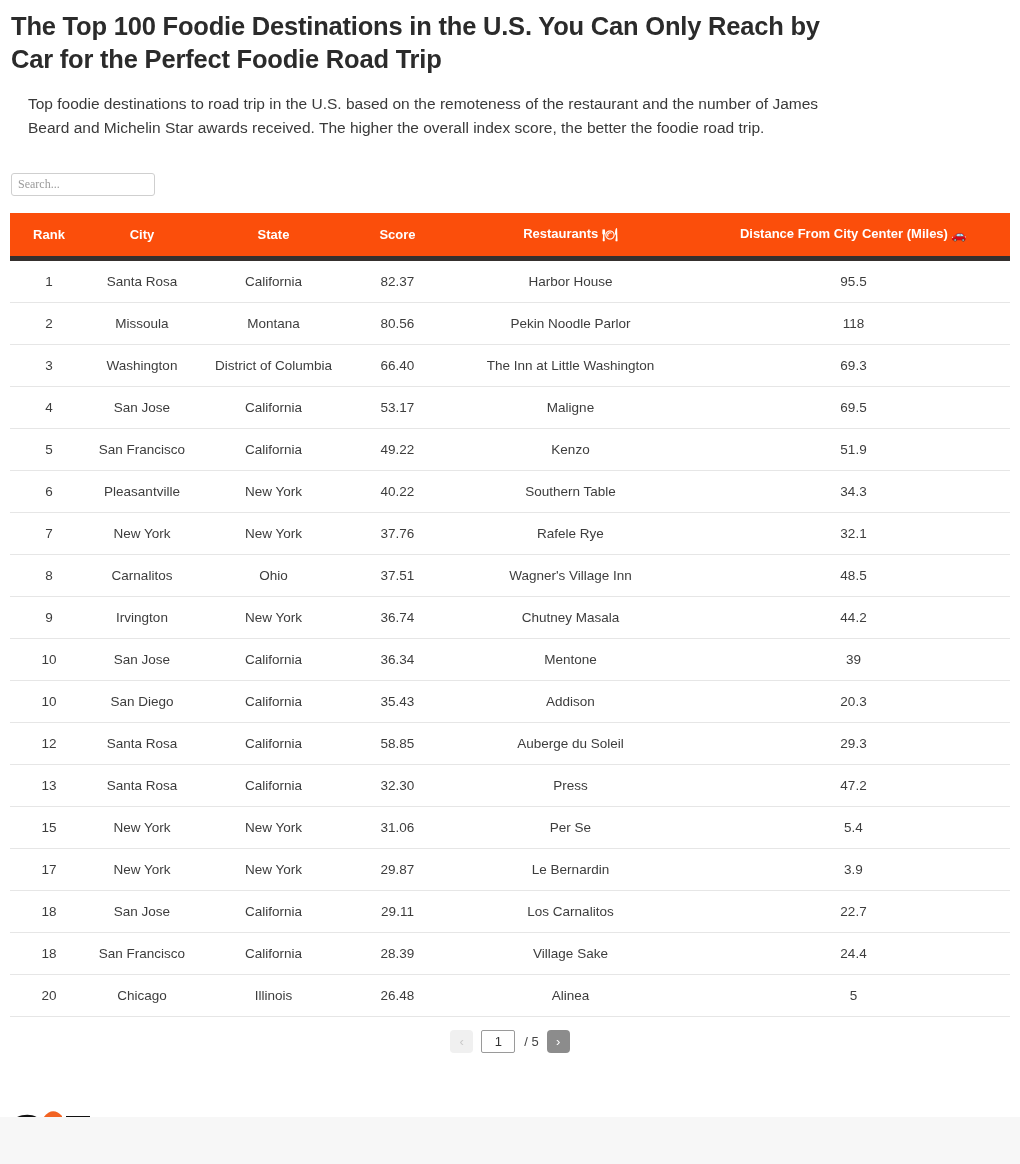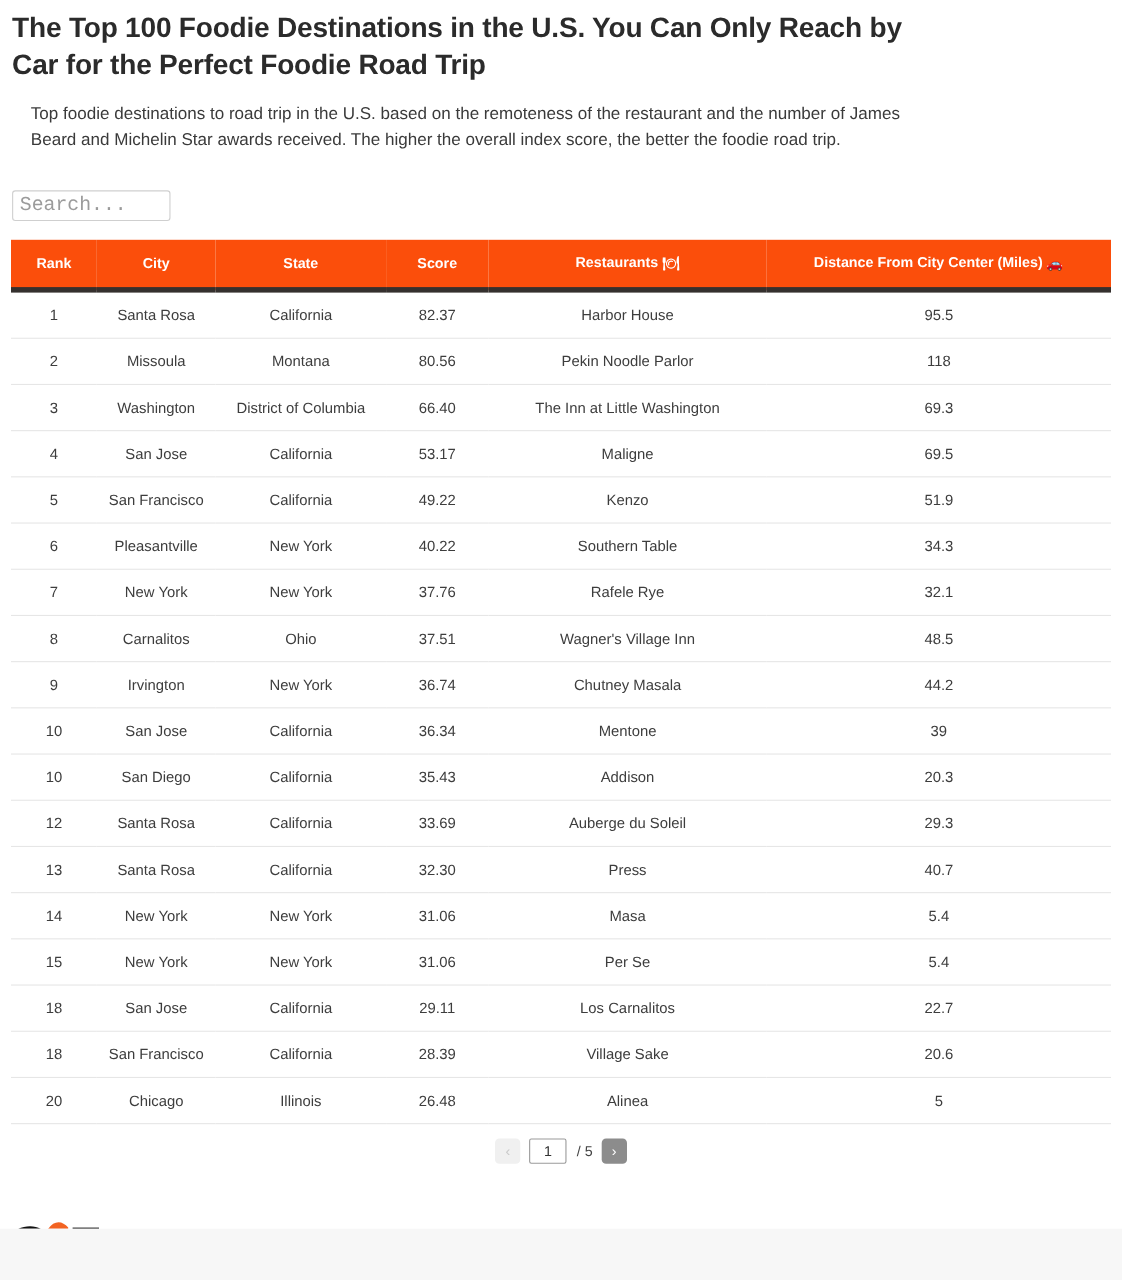--- a/index.html
+++ b/index.html
@@ -40,22 +40,22 @@
     margin: 17px;
     max-width: 980px;
   }
   
   .search-wrap {
     padding: 17px 12px 0 11px;
   }
   .search-input {
     width: 130px;
     padding: 3px 6px;
-    font-family: Liberation Mono, monospace;
-    font-size: 18px;
+    font-family: Liberation Serif, serif;
+    font-size: 12px;
     color: #ef4444;
     border: 1px solid #cfcfcf;
     border-radius: 3px;
     background: #fff;
     outline: none;
     box-sizing: content-box;
   }
   .search-input::placeholder {
     color: #9b9b9b;
   }
@@ -314,63 +314,63 @@
             <td>San Diego</td>
             <td>California</td>
             <td>35.43</td>
             <td>Addison</td>
             <td>20.3</td>
           </tr>
           <tr>
             <td>12</td>
             <td>Santa Rosa</td>
             <td>California</td>
-            <td>33.69</td>
+            <td>58.85</td>
             <td>Auberge du Soleil</td>
             <td>29.3</td>
           </tr>
           <tr>
             <td>13</td>
             <td>Santa Rosa</td>
             <td>California</td>
             <td>32.30</td>
             <td>Press</td>
-            <td>40.7</td>
-          </tr>
-          <tr>
-            <td>14</td>
-            <td>New York</td>
-            <td>New York</td>
-            <td>31.06</td>
-            <td>Masa</td>
-            <td>5.4</td>
+            <td>47.2</td>
           </tr>
           <tr>
             <td>15</td>
             <td>New York</td>
             <td>New York</td>
             <td>31.06</td>
             <td>Per Se</td>
             <td>5.4</td>
           </tr>
           <tr>
+            <td>17</td>
+            <td>New York</td>
+            <td>New York</td>
+            <td>29.87</td>
+            <td>Le Bernardin</td>
+            <td>3.9</td>
+          </tr>
+          <tr>
             <td>18</td>
             <td>San Jose</td>
             <td>California</td>
             <td>29.11</td>
             <td>Los Carnalitos</td>
             <td>22.7</td>
           </tr>
           <tr>
             <td>18</td>
             <td>San Francisco</td>
             <td>California</td>
             <td>28.39</td>
             <td>Village Sake</td>
-            <td>20.6</td>
+            <td>24.4</td>
           </tr>
           <tr>
             <td>20</td>
             <td>Chicago</td>
             <td>Illinois</td>
             <td>26.48</td>
             <td>Alinea</td>
             <td>5</td>
           </tr>
         </tbody>

